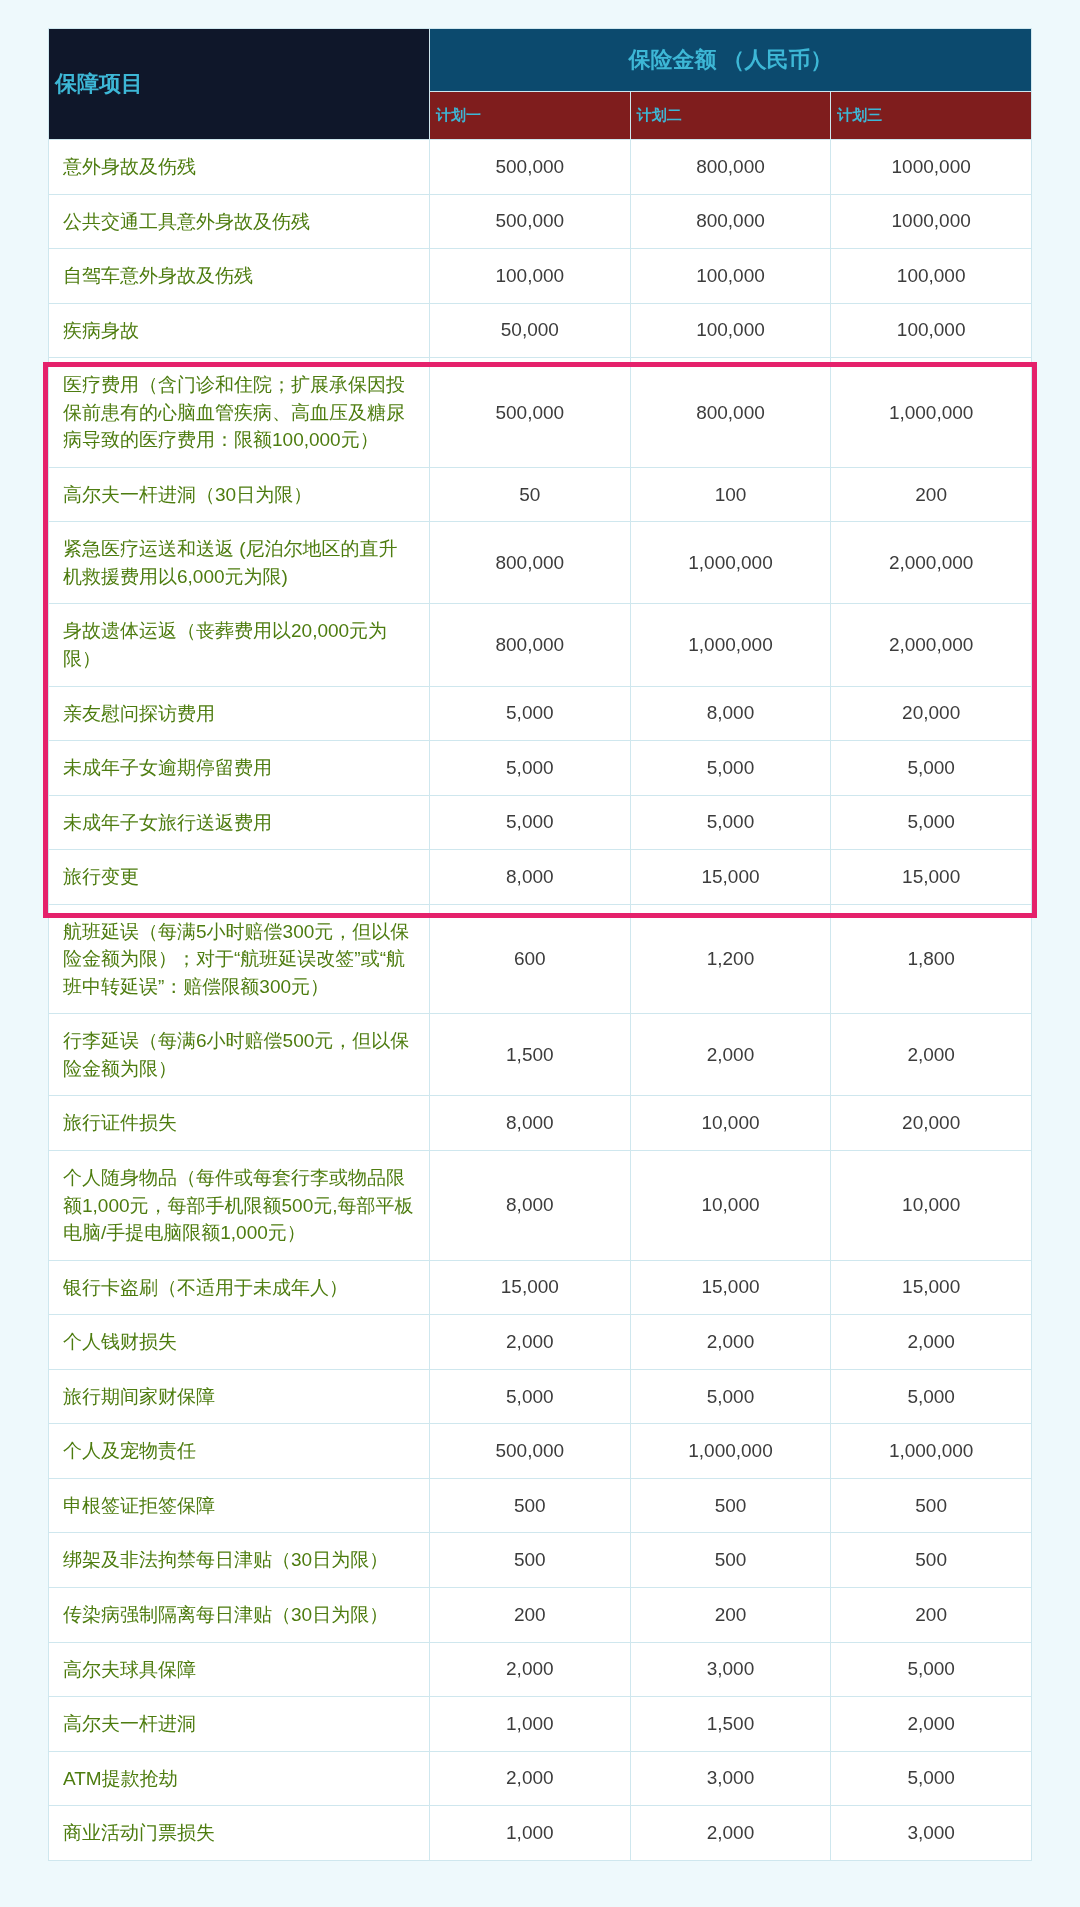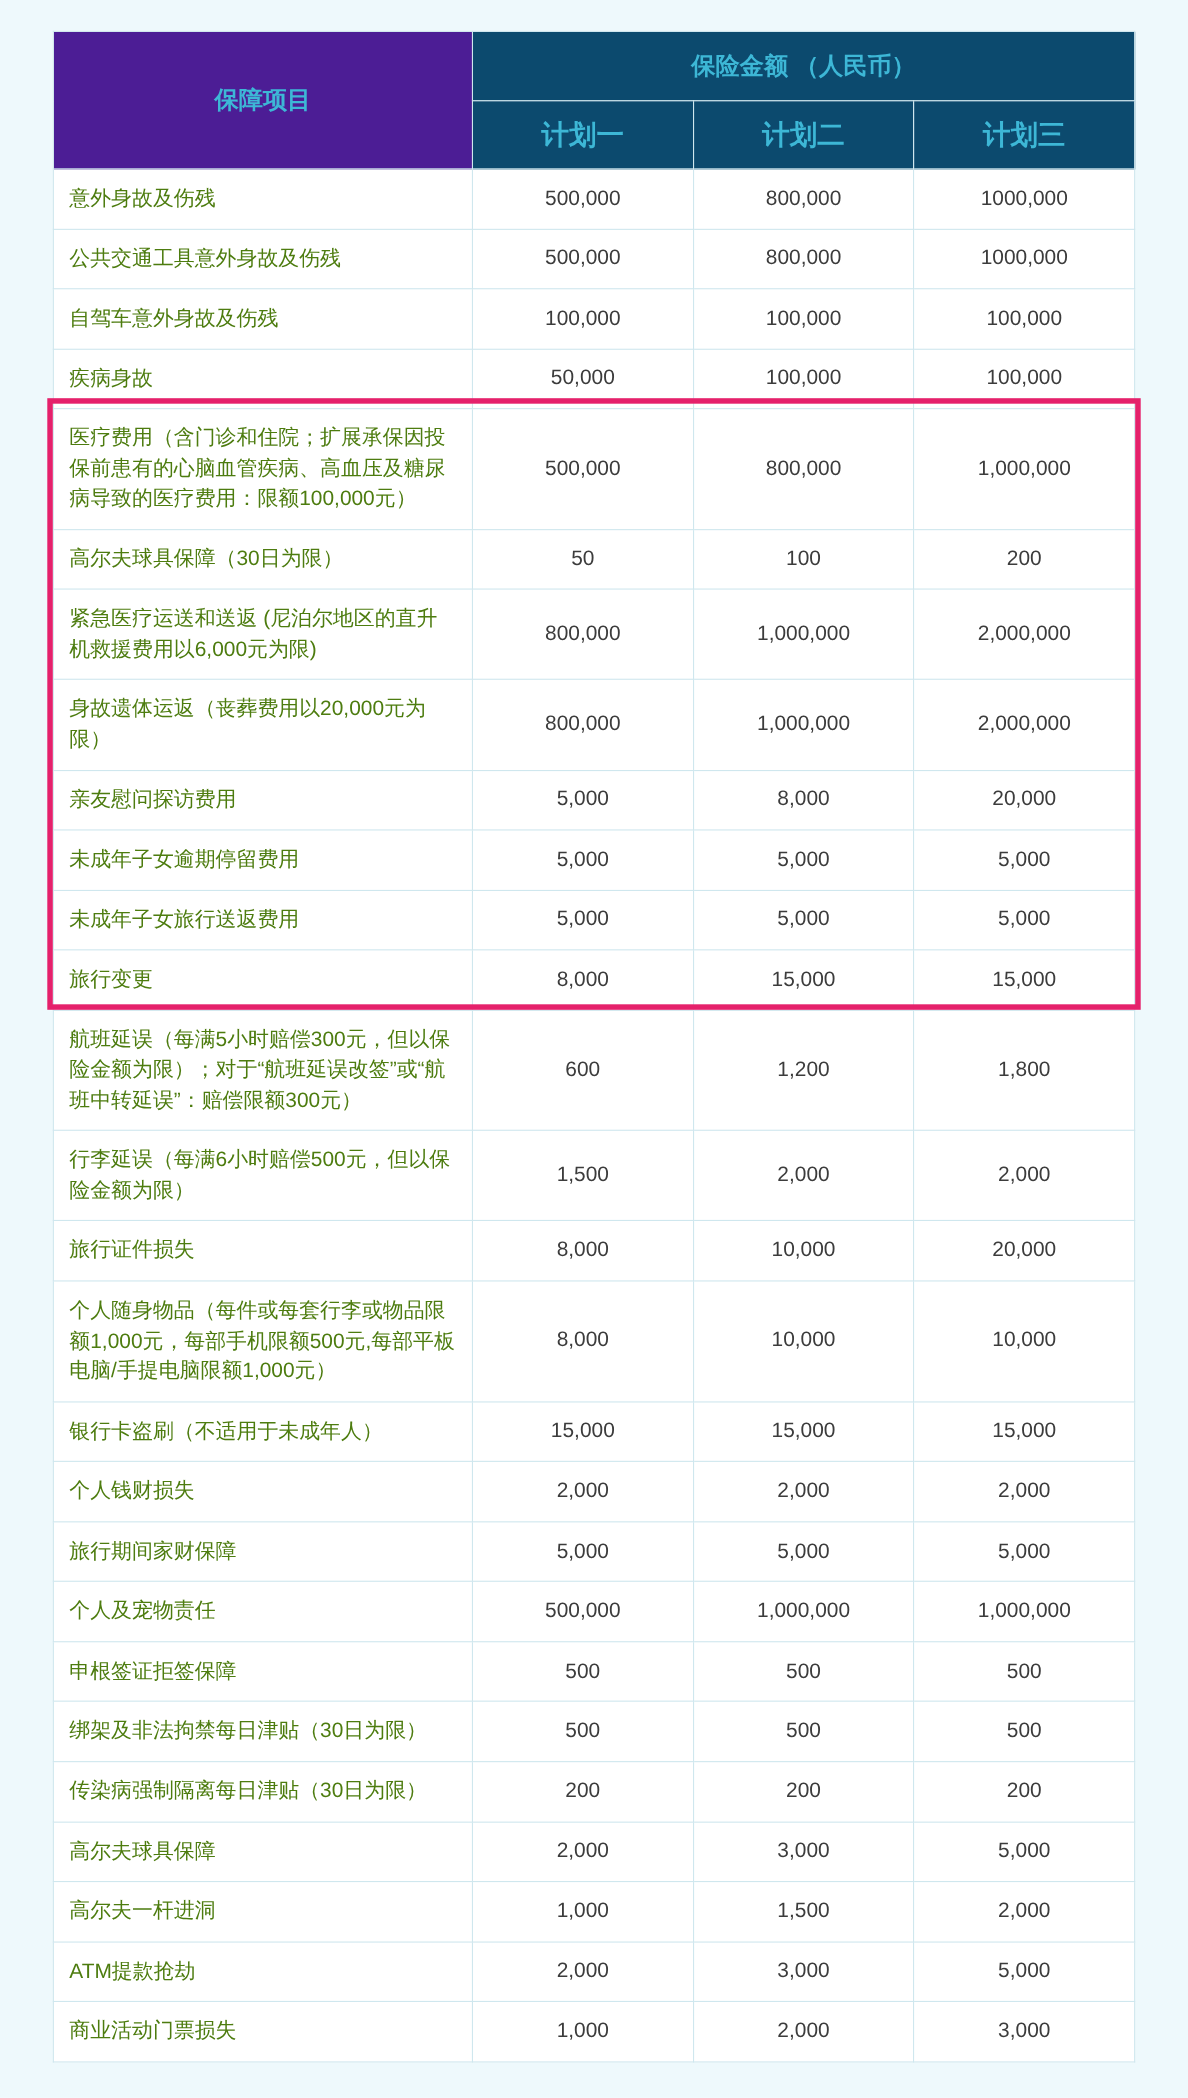--- a/index.html
+++ b/index.html
@@ -37,42 +37,42 @@
     border-collapse: collapse;
     background: #ffffff;
     table-layout: fixed;
   }
   table.benefit-table td,
   table.benefit-table th {
     border: 1px solid #cfe7ee;
     vertical-align: middle;
   }
   thead th.head-item {
-    background: #4c1d95;
+    background: #0f172a;
     color: #3db7d6;
     font-size: 22px;
     font-weight: bold;
-    text-align: center;
+    text-align: left;
     width: 368px;
     padding: 10px 6px;
   }
   thead th.head-amount {
     background: #0c4a6e;
     color: #3db7d6;
     font-size: 22px;
     font-weight: bold;
     text-align: center;
     padding: 16px 6px;
   }
   thead th.head-plan {
-    background: #0c4a6e;
+    background: #7f1d1d;
     color: #3db7d6;
-    font-size: 25px;
-    font-weight: bold;
-    text-align: center;
+    font-size: 15px;
+    font-weight: bold;
+    text-align: left;
     padding: 14px 6px;
     width: 205px;
   }
   tbody td.item-cell {
     font-size: 19px;
     color: #4d7c0f;
     padding: 13px 14px;
     line-height: 1.45;
     text-align: left;
   }
@@ -136,21 +136,21 @@
             <td class="val-cell">100,000</td>
             <td class="val-cell">100,000</td>
           </tr>
           <tr>
             <td class="item-cell">医疗费用（含门诊和住院；扩展承保因投保前患有的心脑血管疾病、高血压及糖尿病导致的医疗费用：限额100,000元）</td>
             <td class="val-cell">500,000</td>
             <td class="val-cell">800,000</td>
             <td class="val-cell">1,000,000</td>
           </tr>
           <tr>
-            <td class="item-cell">高尔夫球具保障（30日为限）</td>
+            <td class="item-cell">高尔夫一杆进洞（30日为限）</td>
             <td class="val-cell">50</td>
             <td class="val-cell">100</td>
             <td class="val-cell">200</td>
           </tr>
           <tr>
             <td class="item-cell">紧急医疗运送和送返
 (尼泊尔地区的直升机救援费用以6,000元为限)</td>
             <td class="val-cell">800,000</td>
             <td class="val-cell">1,000,000</td>
             <td class="val-cell">2,000,000</td>

